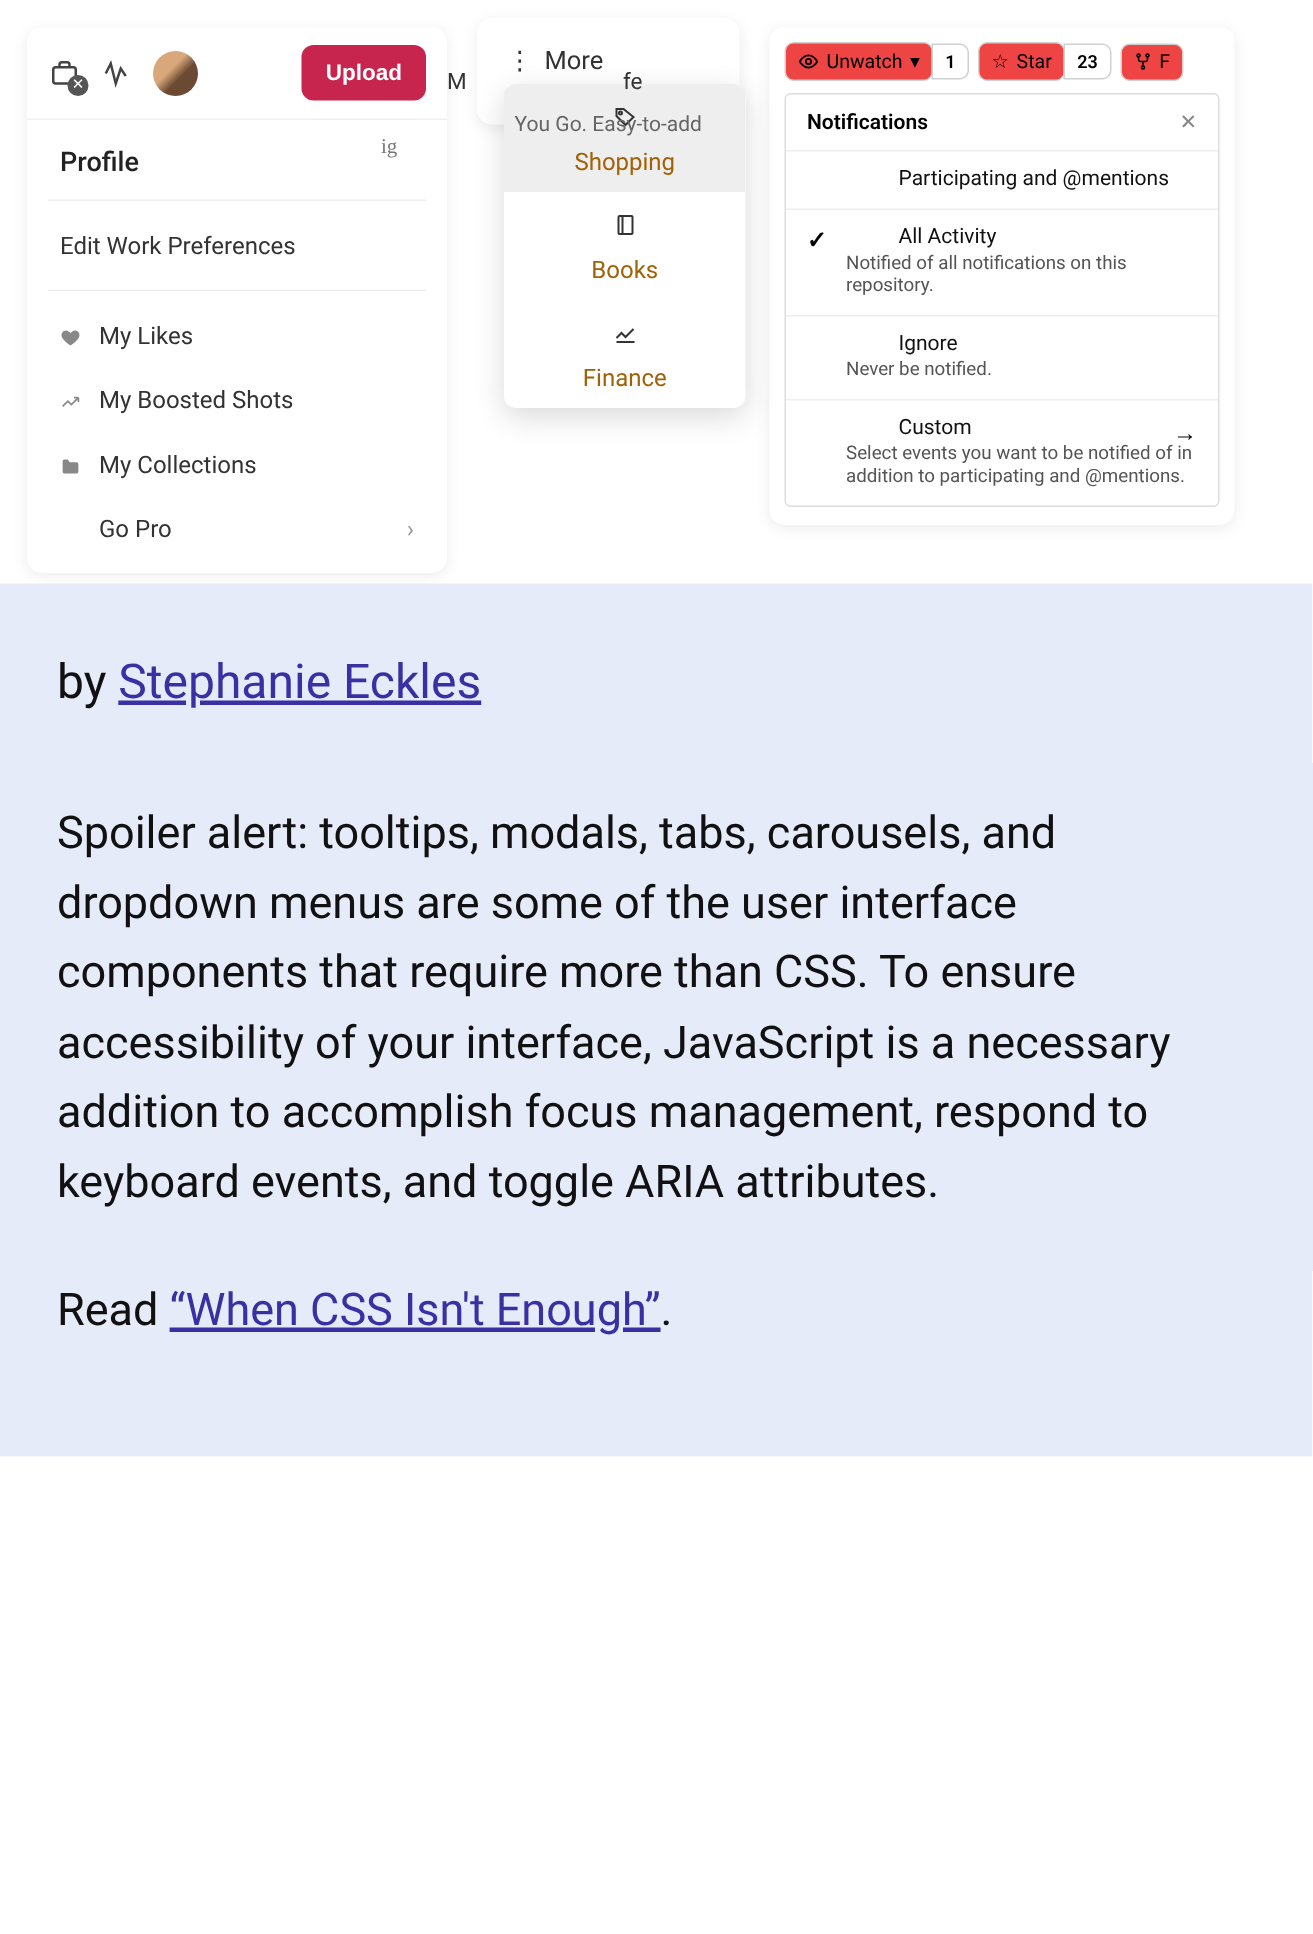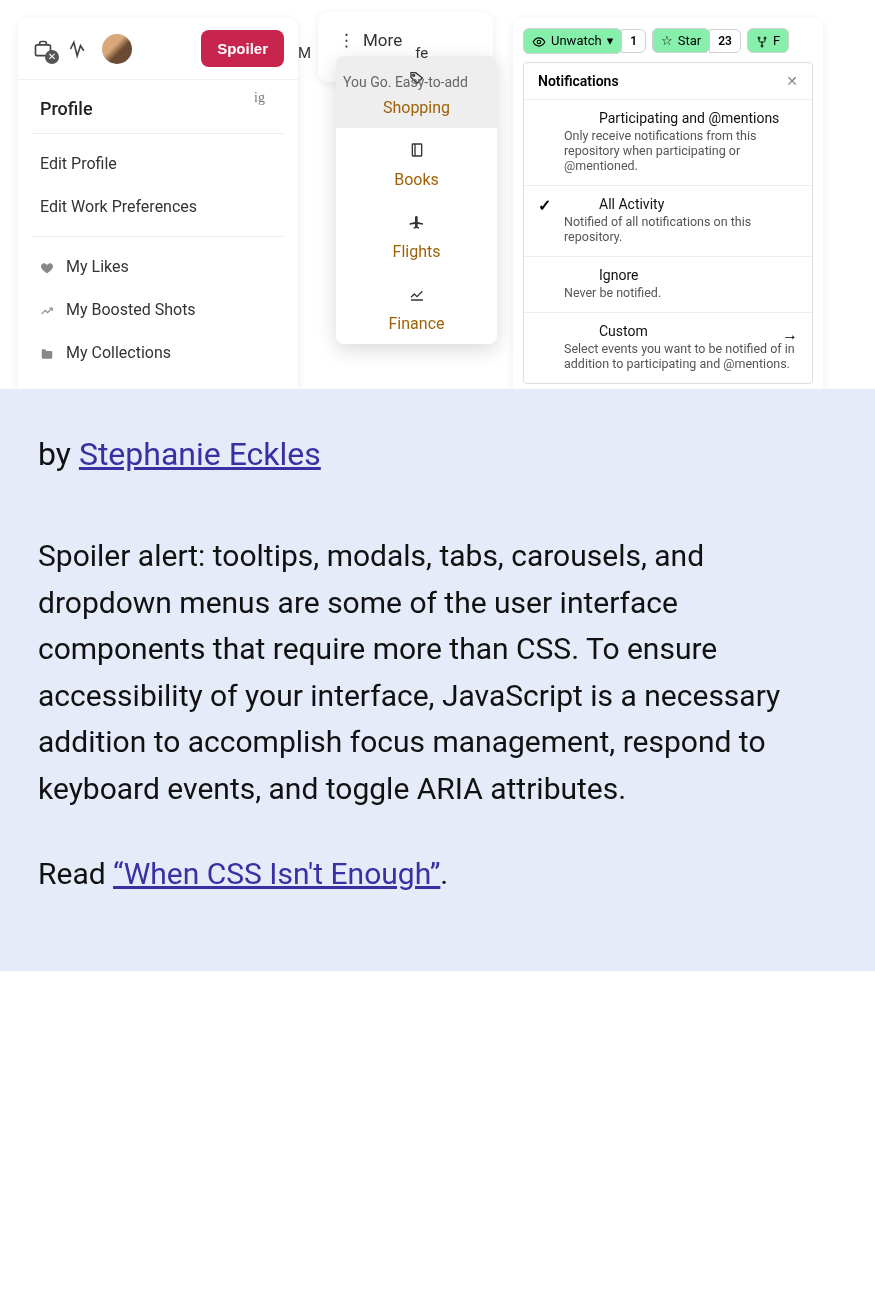--- a/index.html
+++ b/index.html
@@ -28,21 +28,21 @@
     .dd { background: #fff; border-radius: 8px; box-shadow: 0 6px 20px rgba(0,0,0,0.15); overflow: hidden; position: absolute; top: 44px; left: 18px; right: -4px; }
     .dd-item { display: flex; align-items: center; gap: 12px; padding: 11px 14px; font-size: 16px; color: #a16207; flex-direction: column; }
     .dd-item.active { background: #eee; }
     .dd-item .icon { width: 16px; color: #333; }
     .undertext { position: absolute; bottom: 20px; left: -20px; right: -20px; font-size: 15px; color: #5a6fd8; }
     .undertext2 { position: absolute; bottom: -8px; left: -20px; right: -20px; font-size: 14px; color: #666; text-align: center; }
     .ig { position:absolute; bottom:-24px; left:-64px; color:#777; font-size:14px;font-family:Liberation Serif, serif;}
     
     .p3 { width: 310px; flex: 0 0 310px; }
     .p3-bar { display: flex; gap: 6px; padding: 10px 10px 8px; align-items: center; font-size: 13px; }
-    .btn-outline { border: 1px solid #d0d0d0; border-radius: 6px; padding: 4px 8px; background: #86efac; display: inline-flex; align-items: center; gap: 5px; font-size: 13px; }
+    .btn-outline { border: 1px solid #d0d0d0; border-radius: 6px; padding: 4px 8px; background: #ef4444; display: inline-flex; align-items: center; gap: 5px; font-size: 13px; }
     .count-box { border: 1px solid #d0d0d0; border-radius: 0 6px 6px 0; padding: 4px 8px; background: #fff; font-weight: 600; font-size: 12px; margin-left:-7px;}
     .p3-card { border: 1px solid #ddd; border-radius: 4px; margin: 0 10px 12px; overflow: hidden; }
     .p3-head { display: flex; align-items: center; justify-content: space-between; padding: 10px 14px; border-bottom: 1px solid #eee; font-weight: 600; font-size: 14px; }
     .p3-opt { padding: 10px 14px 12px 40px; border-bottom: 1px solid #eee; position: relative; }
     .p3-opt:last-child { border-bottom: none; }
     .p3-opt .check { position: absolute; left: 14px; top: 10px; font-weight: bold; }
     .p3-opt .arrow { position: absolute; right: 14px; top: 12px; }
     .p3-opt-title { font-weight: 400; font-size: 14px; color: #111; margin-left: 35px; }
     .p3-opt-desc { font-size: 12.5px; color: #555; margin-top: 2px; }
     
@@ -68,26 +68,25 @@
             <path d="M8 7V5a2 2 0 0 1 2-2h4a2 2 0 0 1 2 2v2"></path>
           </svg>
         <span class="x-badge">✕</span>
       </span>
       <span>
         <svg width="20" height="20" viewBox="0 0 24 24" fill="none" stroke="#444" stroke-width="2">
             <path d="M3 12l4-8 4 16 4-12 4 6"></path>
           </svg>
       </span>
       <span class="avatar"></span>
-      <button class="upload-btn">Spoiler</button>
+      <button class="upload-btn">Upload</button>
     </div>
     <div class="p1-title">Profile</div>
     <hr class="p1-divider">
     <div class="p1-section">
-      <div class="p1-item">Edit Profile</div>
       <div class="p1-item">Edit Work Preferences</div>
     </div>
     <hr class="p1-divider">
     <div class="p1-section">
       <div class="p1-item">
         <span class="icon"><svg width="14" height="14" viewBox="0 0 24 24" fill="currentColor">
               <path d="M12 21s-8-5-10-10c-1-3 1-7 5-7 2 0 4 2 5 3 1-1 3-3 5-3 4 0 6 4 5 7-2 5-10 10-10 10z"></path>
             </svg></span>
         <span>My Likes</span>
       </div>
@@ -129,26 +128,20 @@
           <span>Shopping</span>
         </div>
         <div class="dd-item">
           <span class="icon"><svg width="16" height="16" viewBox="0 0 24 24" fill="none" stroke="currentColor" stroke-width="2">
                 <rect x="5" y="3" width="14" height="18" rx="1"></rect>
                 <path d="M9 3v18"></path>
               </svg></span>
           <span>Books</span>
         </div>
         <div class="dd-item">
-          <span class="icon"><svg width="16" height="16" viewBox="0 0 24 24" fill="currentColor">
-                <path d="M21 14l-8-2V5a2 2 0 0 0-4 0v7l-8 2v2l8-1v4l-2 1v2l4-1 4 1v-2l-2-1v-4l8 1v-2z"></path>
-              </svg></span>
-          <span>Flights</span>
-        </div>
-        <div class="dd-item">
           <span class="icon"><svg width="16" height="16" viewBox="0 0 24 24" fill="none" stroke="currentColor" stroke-width="2">
                 <path d="M3 17l5-5 4 4 8-8"></path>
                 <path d="M3 21h18"></path>
               </svg></span>
           <span>Finance</span>
         </div>
       </div>
       <div class="undertext"><span style="color:#333">M</span>&nbsp;&nbsp;&nbsp;&nbsp;&nbsp;&nbsp;&nbsp;&nbsp;&nbsp;&nbsp;&nbsp;&nbsp;&nbsp;&nbsp;&nbsp;&nbsp;&nbsp;&nbsp;&nbsp;&nbsp;&nbsp;&nbsp;&nbsp;&nbsp;&nbsp;&nbsp;&nbsp;&nbsp;<span style="color:#333">fe</span></div>
       <div class="undertext2">You Go. Easy-to-add</div>
     </div>
@@ -181,21 +174,20 @@
         <span>F</span>
       </span>
     </div>
     <div class="p3-card">
       <div class="p3-head">
         <span>Notifications</span>
         <span style="color:#888;font-weight:normal;">✕</span>
       </div>
       <div class="p3-opt">
         <div class="p3-opt-title">Participating and @mentions</div>
-        <div class="p3-opt-desc">Only receive notifications from this repository when participating or @mentioned.</div>
       </div>
       <div class="p3-opt">
         <span class="check">✓</span>
         <div class="p3-opt-title">All Activity</div>
         <div class="p3-opt-desc">Notified of all notifications on this repository.</div>
       </div>
       <div class="p3-opt">
         <div class="p3-opt-title">Ignore</div>
         <div class="p3-opt-desc">Never be notified.</div>
       </div>

